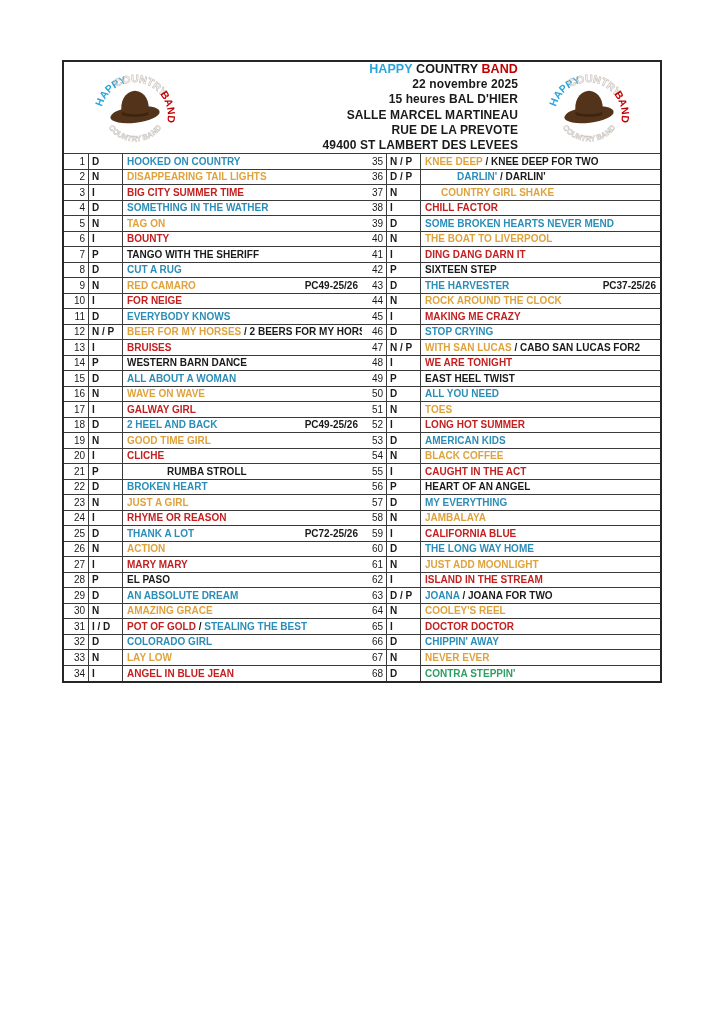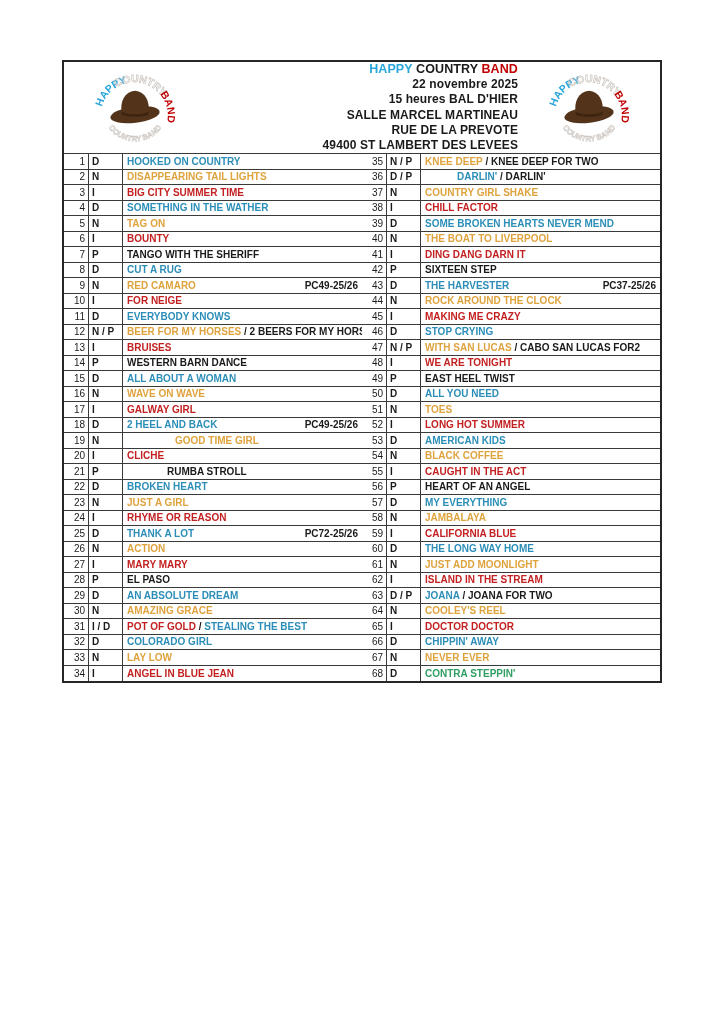--- a/index.html
+++ b/index.html
@@ -241,21 +241,21 @@
           <div class="cell code">D</div>
           <div class="cell title">
             <span class="seg" style="color: rgb(44, 142, 184);">2 HEEL AND BACK</span>
             <span class="pc">PC49-25/26</span>
           </div>
         </div>
         <div class="row">
           <div class="cell num">19</div>
           <div class="cell code">N</div>
           <div class="cell title">
-            <span class="seg" style="color: rgb(223, 163, 62); margin-left: 48px;">GOOD TIME GIRL</span>
+            <span class="seg" style="color: rgb(223, 163, 62);">GOOD TIME GIRL</span>
           </div>
         </div>
         <div class="row">
           <div class="cell num">20</div>
           <div class="cell code">I</div>
           <div class="cell title">
             <span class="seg" style="color: rgb(195, 33, 33);">CLICHE</span>
           </div>
         </div>
         <div class="row">
@@ -374,21 +374,21 @@
           <div class="cell code">D / P</div>
           <div class="cell title">
             <span class="seg" style="color: rgb(44, 142, 184); padding-left: 32px;">DARLIN' </span>
             <span class="seg" style="color: rgb(26, 26, 26);">/ DARLIN'</span>
           </div>
         </div>
         <div class="row">
           <div class="cell num">37</div>
           <div class="cell code">N</div>
           <div class="cell title">
-            <span class="seg" style="color: rgb(223, 163, 62);">COUNTRY GIRL SHAKE</span>
+            <span class="seg" style="color: rgb(223, 163, 62); margin-left: 16px;">COUNTRY GIRL SHAKE</span>
           </div>
         </div>
         <div class="row">
           <div class="cell num">38</div>
           <div class="cell code">I</div>
           <div class="cell title">
             <span class="seg" style="color: rgb(195, 33, 33);">CHILL FACTOR</span>
           </div>
         </div>
         <div class="row">

